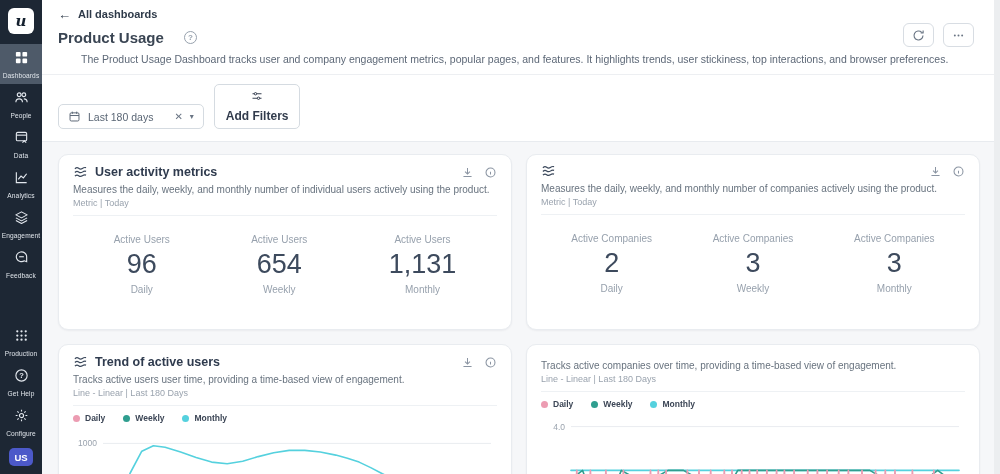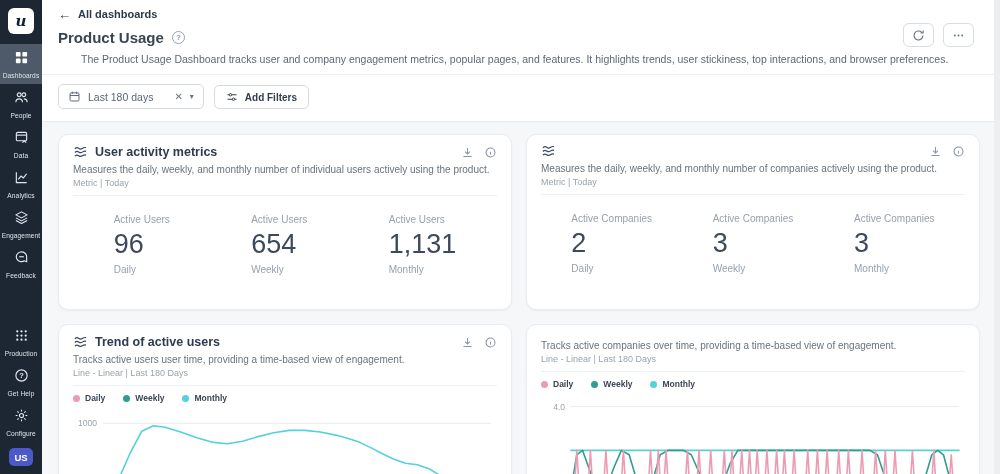--- a/index.html
+++ b/index.html
@@ -19,51 +19,51 @@
   .s-label { font-size:6.6px; color:#dfe4ea; letter-spacing:.1px; }
   .s-spacer { flex:1; }
   .avatar { width:24px; height:18px; background:#4c59c9; border-radius:5px; color:#fff; font-size:9.5px;
             font-weight:bold; display:flex; align-items:center; justify-content:center; margin:6px 0 8px; cursor:pointer; }
 
   
   .main { margin-left:42px; height:474px; display:flex; flex-direction:column; }
   .header { background:#fff; padding:8px 26px 9px 16px; border-bottom:1px solid #edeff2; position:relative; }
   .back-row { display:flex; align-items:center; gap:7px; font-size:11px; font-weight:bold; color:#2e3a49; cursor:pointer; width:fit-content; }
   .back-arrow { font-size:13px; line-height:11px; }
-  .title-row { display:flex; align-items:center; gap:8px; margin-top:9px; }
+  .title-row { display:flex; align-items:center; gap:20px; margin-top:9px; }
   .page-title { font-size:15px; font-weight:bold; color:#3a4553; }
   .help-badge { width:13px; height:13px; border:1.2px solid #97a1ad; border-radius:50%; color:#97a1ad;
                 font-size:8px; font-weight:bold; display:flex; align-items:center; justify-content:center; cursor:pointer; }
   .page-desc { margin-top:7px; font-size:10.5px; color:#5d6877;margin-left:23px; }
   .hdr-btns { position:absolute; right:26px; top:23px; display:flex; gap:9px; }
   .hdr-btn { width:31px; height:24px; background:#fff; border:1px solid #d8dde3; border-radius:6px;
              display:flex; align-items:center; justify-content:center; color:#6a7584; cursor:pointer; }
 
   .filterbar { background:#fff; padding:9px 16px 12px; border-bottom:1px solid #e8ebef; display:flex; gap:10px; align-items:flex-end; }
   .date-pill { display:flex; align-items:center; gap:7px; border:1px solid #d5dbe1; border-radius:5px;
                padding:5px 9px; font-size:10.5px; color:#5a6675; background:#fff; cursor:pointer; }
   .pill-x { color:#6a7584; font-size:10px; margin-left:14px; cursor:pointer; }
   .pill-caret { color:#6a7584; font-size:8px; cursor:pointer; }
   .add-filters { display:flex; align-items:center; gap:7px; border:1px solid #d5dbe1; border-radius:5px;
-                 padding:5px 11px; font-size:10px; font-weight:bold; color:#323c4d; background:#fff; cursor:pointer; }
+                 padding:5px 11px; font-size:12px; font-weight:bold; color:#323c4d; background:#fff; cursor:pointer;flex-direction:column; }
 
   .content { padding:12px 20px 0 16px; display:grid; grid-template-columns:1fr 1fr; gap:14px; }
   .card { background:#fff; border:1px solid #e9ecf0; border-radius:10px; padding:10px 14px 12px;
           box-shadow:0 1px 2px rgba(16,24,40,.05); overflow:hidden; }
   .card.metrics-card { height:176px; }
   .card.trend-card { height:230px; }
   .card-head { display:flex; align-items:flex-end; }
   .card-title-wrap { display:flex; align-items:center; gap:7px; flex:1; }
   .card-title { font-size:12.5px; font-weight:bold; color:#2f3b4e; }
   .card-actions { display:flex; gap:10px; color:#8a94a2; }
   .card-actions svg { width:13px; height:13px; cursor:pointer; }
   .card-desc { font-size:10px; color:#68737f; margin-top:5px; }
   .card-meta { font-size:9px; color:#9aa3ae; margin-top:3px; padding-bottom:7px; border-bottom:1px solid #eef1f4; }
 
-  .metrics-row { display:flex; justify-content:space-around; margin-top:18px; }
+  .metrics-row { display:flex; justify-content:space-around; margin-top:18px; text-align:center; }
   .metric .m-label { font-size:10px; color:#97a1ad; }
   .metric .m-value { font-size:27px; font-weight:500; color:#3d4a5d; margin-top:4px; }
   .metric .m-period { font-size:10px; color:#97a1ad; margin-top:4px; }
 
   .legend { display:flex; gap:18px; margin-top:7px; align-items:center; }
   .legend-item { display:flex; align-items:center; gap:5px; font-size:8.5px; font-weight:bold; color:#3c4656; cursor:pointer; }
   .dot { width:7px; height:7px; border-radius:50%; display:inline-block; }
 
   .chart { margin-top:5px; height:120px; width:100%; }
 

